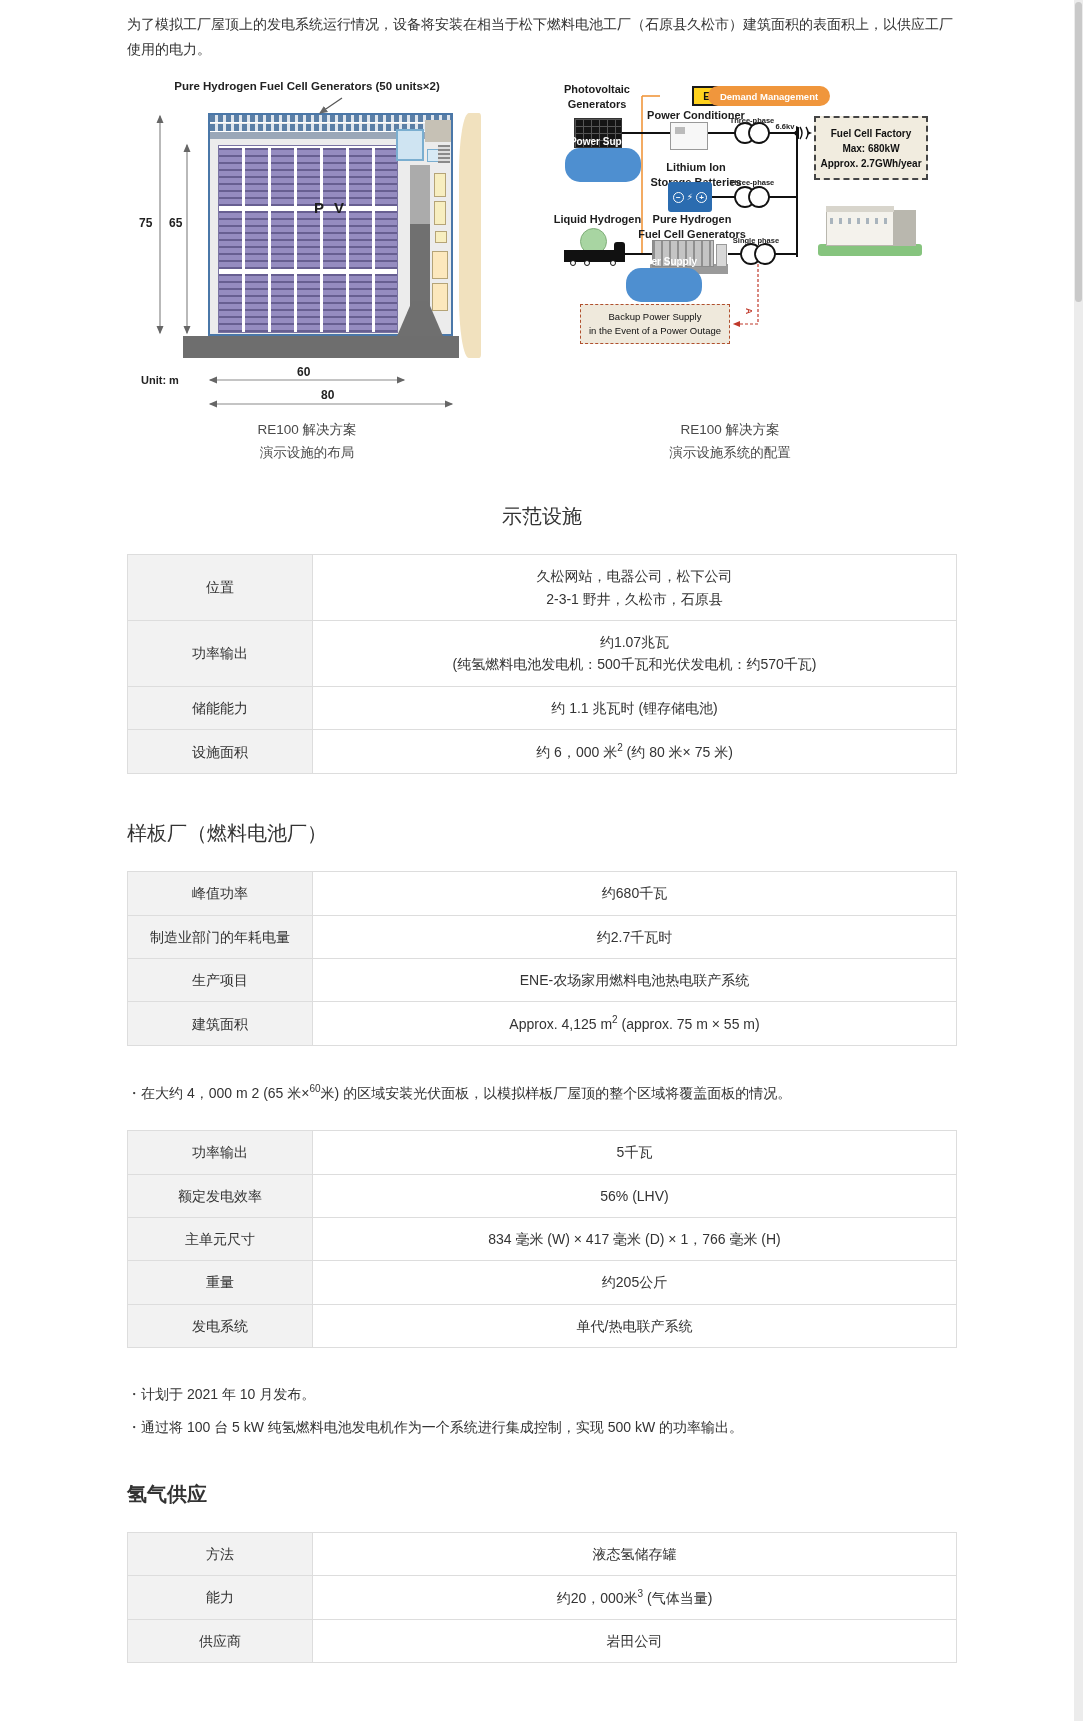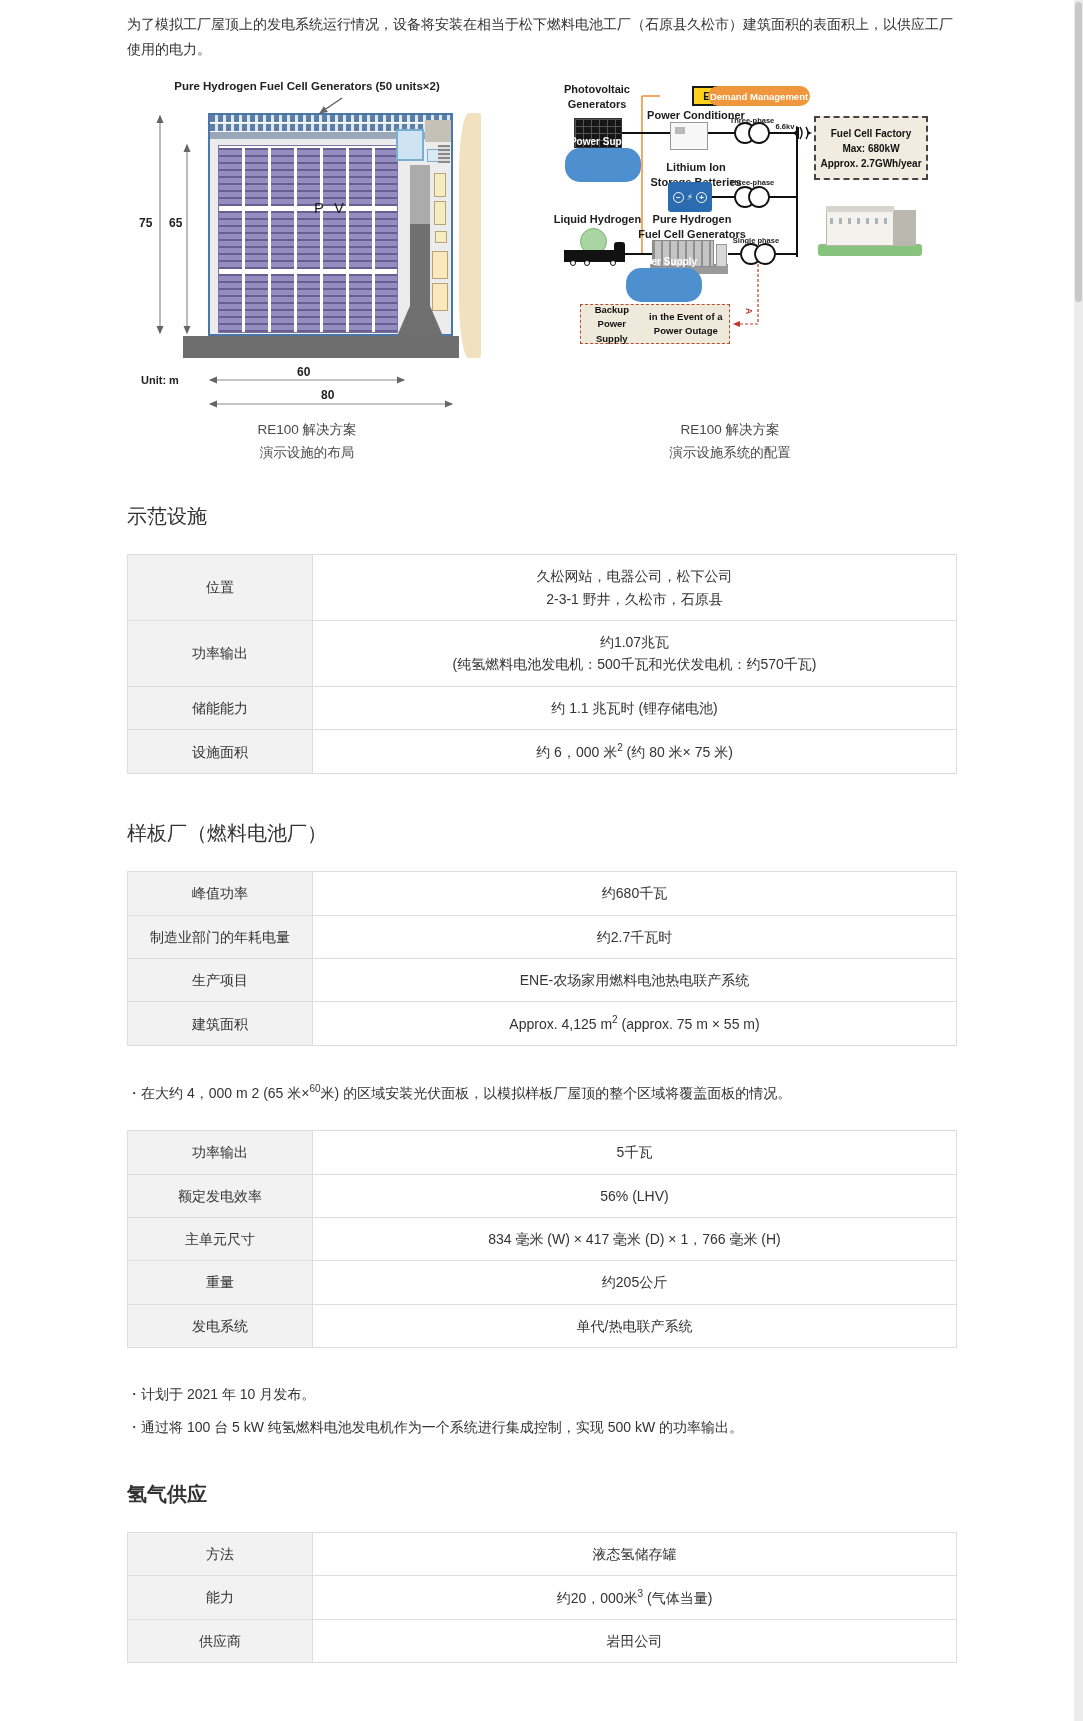--- a/index.html
+++ b/index.html
@@ -29,21 +29,21 @@
            border-bottom:1px solid #fff; }
   .grayband { position:absolute; left:0; right:0; top:17px; height:7px; background:#9aa7b8; }
   .pv { position:absolute; left:8px; top:30px; width:180px; height:188px;
         background-color:#958cc0;
         background-image:
           repeating-linear-gradient(90deg, rgba(0,0,0,0) 0 23px, #fff 23px 26px),
           repeating-linear-gradient(0deg, rgba(0,0,0,0) 0 58px, #fff 58px 63px),
           repeating-linear-gradient(0deg, #675f91 0 2px, rgba(0,0,0,0) 2px 7px);
         border:1px solid #7a74a3; }
   .pvlab { position:absolute; left:0; right:0; top:84px; text-align:center;
-           font-size:15px; font-weight:normal; letter-spacing:3px; color:#1d1d1d; }
+           font-size:15px; font-weight:bold; letter-spacing:3px; color:#1d1d1d; }
   .chimney { position:absolute; left:200px; top:50px; width:20px; height:173px;
              background:linear-gradient(#ababab 0 34%, #707070 34%); }
   .chimbase { position:absolute; left:186px; top:186px; width:48px; height:37px; background:#6f6f6f;
               clip-path:polygon(33% 0, 67% 0, 100% 100%, 0 100%); }
   .bluebox1 { position:absolute; left:186px; top:14px; width:28px; height:32px;
               background:#cfe4f2; border:2px solid #7aaed0; }
   .bluebox2 { position:absolute; left:217px; top:34px; width:15px; height:13px;
               background:#d8eaf5; border:1px solid #7aaed0; }
   .grayblock { position:absolute; right:0; top:5px; width:26px; height:22px; background:#c6c1b5; }
   .stairs { position:absolute; right:1px; top:30px; width:12px; height:18px;
@@ -58,30 +58,30 @@
   .cap-left { width:360px; margin-right:15px; }
   .cap-right { width:360px; margin-left:48px; }
 
   
   .r-label { position:absolute; font-size:11px; font-weight:bold; color:#1c1c1c;
              text-align:center; line-height:1.3; }
   .r-tiny { position:absolute; font-size:7.5px; font-weight:bold; color:#222; text-align:center; }
   .ems-box { position:absolute; left:158px; top:8px; width:44px; height:20px; background:#ffd21e;
              border:2px solid #1a1a1a; color:#111; font-size:10px; font-weight:bold;
              display:flex; align-items:center; justify-content:center;margin-left:32px; }
-  .demand-box { position:absolute; left:206px; top:8px; width:102px; height:20px; background:#f0963c;
+  .demand-box { position:absolute; left:206px; top:8px; width:122px; height:20px; background:#f0963c;
              border-radius:10px; color:#fff; font-size:9.5px; font-weight:bold;
              display:flex; align-items:center; justify-content:center; }
   .ps-box { position:absolute; width:76px; height:34px; background:#4e8fd0; border-radius:15px;
             color:#fff; font-size:10px; font-weight:bold; text-align:center; line-height:1.35;
             display:flex; flex-direction:column; align-items:center; justify-content:center;gap:33px; }
   .backup-box { position:absolute; left:78px; top:226px; width:150px; height:40px;
             background:#efe9dc; border:1.5px dashed #b0502e; color:#111; font-size:9.5px;
-            font-weight:bold; text-align:center; line-height:1.5;
-            display:flex; flex-direction:row; align-items:center; justify-content:center; }
+            font-weight:normal; text-align:center; line-height:1.5;
+            display:flex; flex-direction:column; align-items:center; justify-content:center; }
   .factory-box { position:absolute; left:312px; top:38px; width:114px; height:64px;
             background:#f1ecdf; border:2px dashed #444; color:#111; font-size:10px;
             font-weight:bold; text-align:center; line-height:1.5;
             display:flex; flex-direction:column; align-items:center; justify-content:center; }
   .solar { position:absolute; left:72px; top:40px; width:48px; height:30px; background:#151515;
            border:1px solid #333;
            background-image:linear-gradient(#555 1px, rgba(0,0,0,0) 1px),
                             linear-gradient(90deg,#555 1px, rgba(0,0,0,0) 1px);
            background-size:8px 7px; }
   .pcicon { position:absolute; left:168px; top:44px; width:38px; height:28px; background:#f7f7f7;
@@ -114,21 +114,21 @@
                  background:#f4f2ec; border:1px solid #b9b7ae; }
   .factory-icon .roof  { position:absolute; left:8px; top:10px; width:68px; height:6px; background:#d8d5cc; }
   .factory-icon .side  { position:absolute; left:76px; top:14px; width:22px; height:36px; background:#b9b7ae; }
   .factory-icon .win   { position:absolute; left:12px; top:22px; width:60px; height:6px;
                  background:repeating-linear-gradient(90deg,#a9b4bd 0 3px,rgba(0,0,0,0) 3px 9px); }
   .amark { position:absolute; left:244px; top:228px; color:#c0392b; font-size:8.5px; font-weight:bold;
            transform:rotate(90deg); }
 
   
   h2.sec { font-size:20px; font-weight:500; color:#333; }
-  .sec1 { margin-top:38px; }
+  .sec1 { margin-top:38px;text-align:center; }
   table.spec { width:100%; border-collapse:collapse; font-size:14px; color:#333; margin-top:24px; }
   table.spec td { border:1px solid #ddd; text-align:center; padding:10px 12px; line-height:1.6; }
   table.spec td.lbl { background:#f2f2f2; width:185px; }
   sup { font-size:10px; }
   .bullet, .note { font-size:14px; line-height:1.8; color:#333; }
   .bullet { margin-top:34px; }
   .bullet + .bullet { margin-top:8px; }
 
   
   .sbar { position:absolute; right:0; top:0; width:9px; height:1721px; background:#ececec; }

